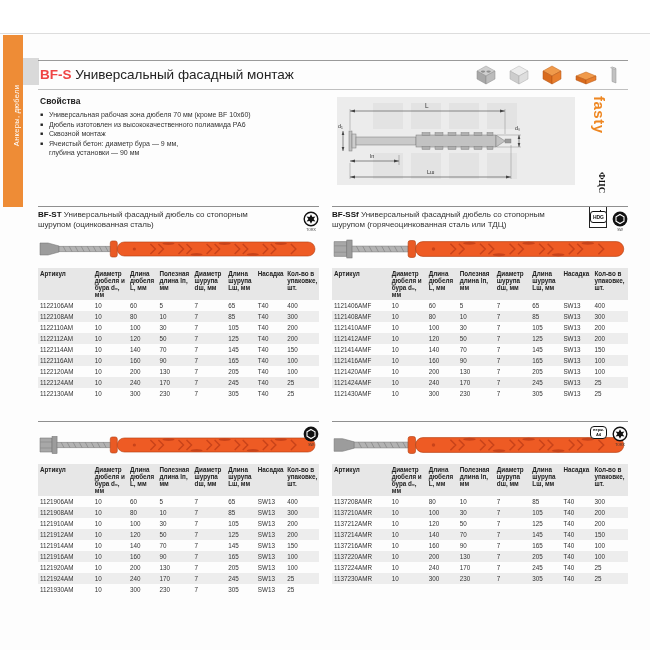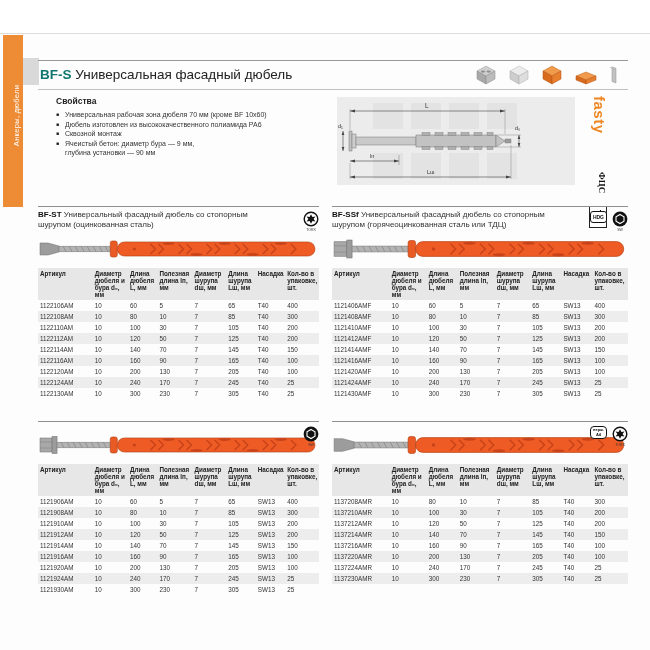--- a/index.html
+++ b/index.html
@@ -7,25 +7,25 @@
   .page{position:absolute;left:0;top:33px;width:650px;height:617px;background:#fdfdfd;border-top:1px solid #ddd;}
 
   
   .side-tab{position:absolute;left:3px;top:1px;width:20px;height:172px;background:#ee8c36;}
   .side-tab-text{position:absolute;left:-62px;top:76px;width:150px;transform:rotate(-90deg);transform-origin:center;color:#fff;font-size:7.5px;text-align:center;letter-spacing:.3px;}
   .side-gray-tab{position:absolute;left:23px;top:24px;width:16px;height:27px;background:#d9d9d9;}
 
   
   .title-bar{position:absolute;left:38px;top:26px;width:590px;height:28px;border-top:1px solid #9a9a9a;border-bottom:1px solid #c0c0c0;}
   .title-bar .t{position:absolute;left:2px;top:6px;font-size:13.5px;color:#222;}
-  .title-bar b{font-weight:bold;color:#0f766e;}
+  .title-bar b{font-weight:bold;color:#ef4444;}
   .mat-icons{position:absolute;right:8px;top:3px;display:flex;gap:9px;align-items:flex-end;}
 
   
-  .props{position:absolute;left:56px;top:62px;width:292px;}
+  .props{position:absolute;left:40px;top:62px;width:292px;}
   .props h3{margin:0 0 4px 0;font-size:8.5px;color:#222;}
   .bullet{display:flex;font-size:7px;line-height:9.5px;color:#333;}
   .bullet .sq{width:9px;font-size:5px;line-height:9.5px;color:#222;flex:none;}
   .bullet .bt{white-space:pre-line;}
 
   
   .draw-box{position:absolute;left:337px;top:63px;width:238px;height:88px;background:#ececec;}
 
   
   .fasty{position:absolute;left:584px;top:62px;width:30px;height:60px;}
@@ -62,21 +62,21 @@
 <body>
 
 <div class="page">
 
   <div class="side-tab">
     <div class="side-tab-text">Анкеры, дюбели</div>
   </div>
   <div class="side-gray-tab"></div>
 
   <div class="title-bar">
-    <div class="t"><b>BF-S</b>&nbsp;<span>Универсальная фасадный дюбель</span></div>
+    <div class="t"><b>BF-S</b>&nbsp;<span>Универсальный фасадный монтаж</span></div>
     <div class="mat-icons">
       <svg width="24" height="22" viewBox="0 0 24 22">
         <polygon points="3,7 12,2 21,7 12,12" fill="#cfcfcf" stroke="#9a9a9a" stroke-width="0.5"></polygon>
         <polygon points="3,7 12,12 12,20 3,15" fill="#a8a8a8" stroke="#8a8a8a" stroke-width="0.5"></polygon>
         <polygon points="21,7 12,12 12,20 21,15" fill="#bcbcbc" stroke="#8a8a8a" stroke-width="0.5"></polygon>
         <ellipse cx="9" cy="7.6" rx="2.2" ry="1.1" fill="#8f8f8f"></ellipse>
         <ellipse cx="14.6" cy="7.6" rx="2.2" ry="1.1" fill="#8f8f8f"></ellipse>
       </svg>
       <svg width="24" height="22" viewBox="0 0 24 22">
         <polygon points="3,7 12,2 21,7 12,12" fill="#ececec" stroke="#b5b5b5" stroke-width="0.5"></polygon>

